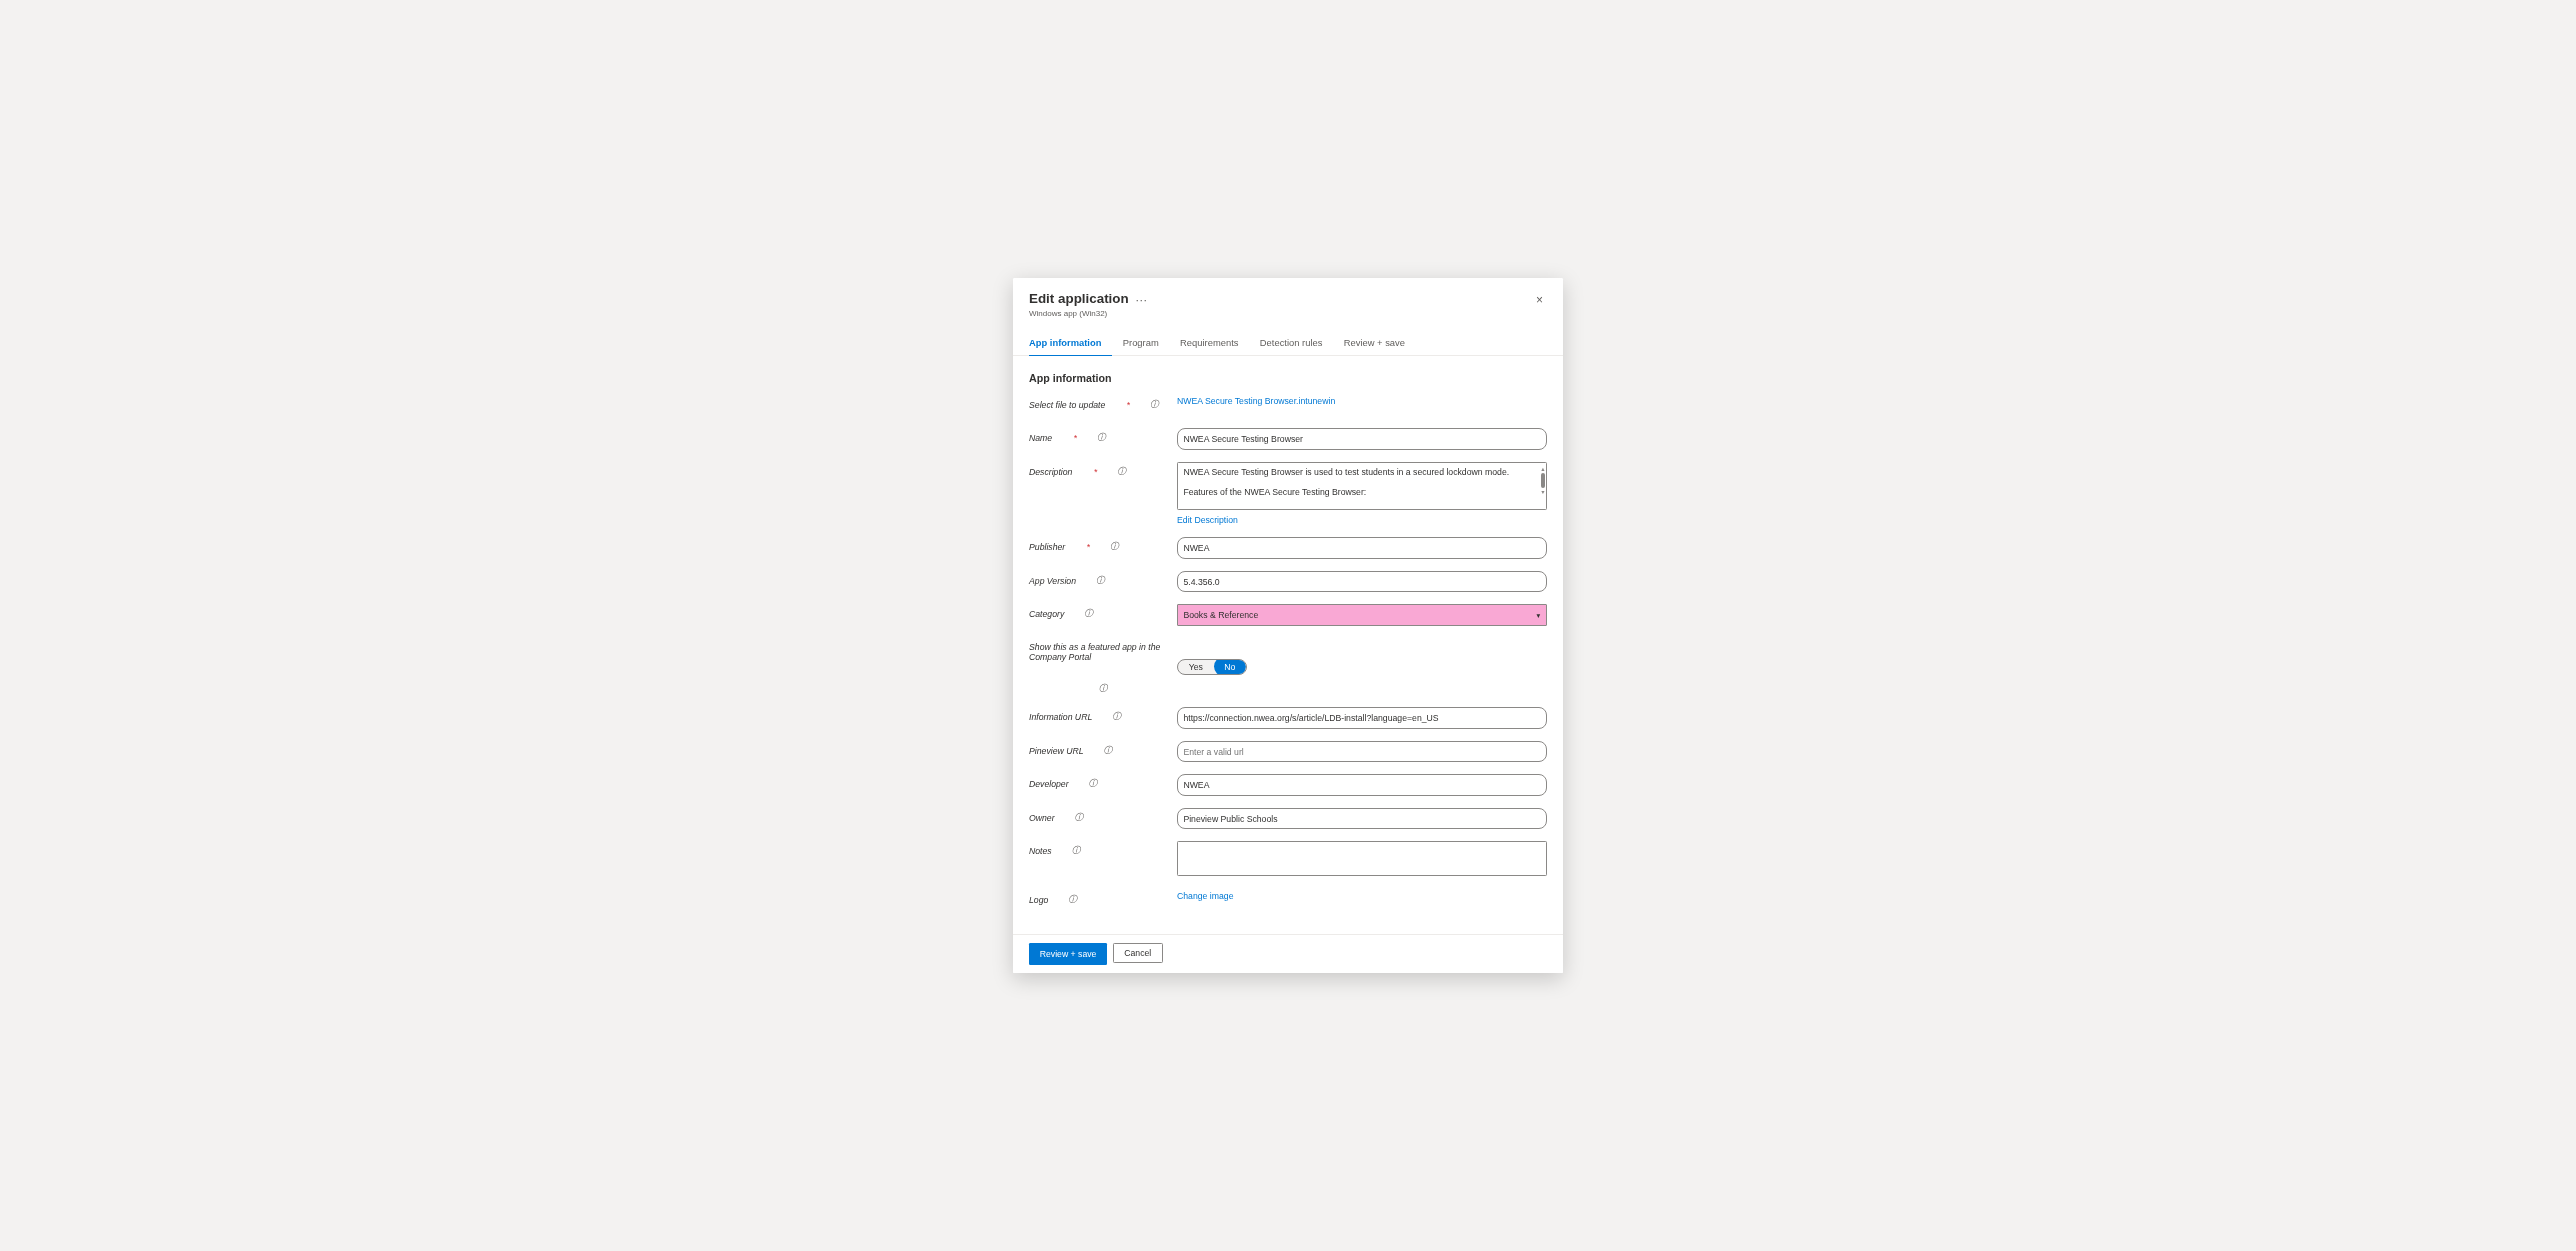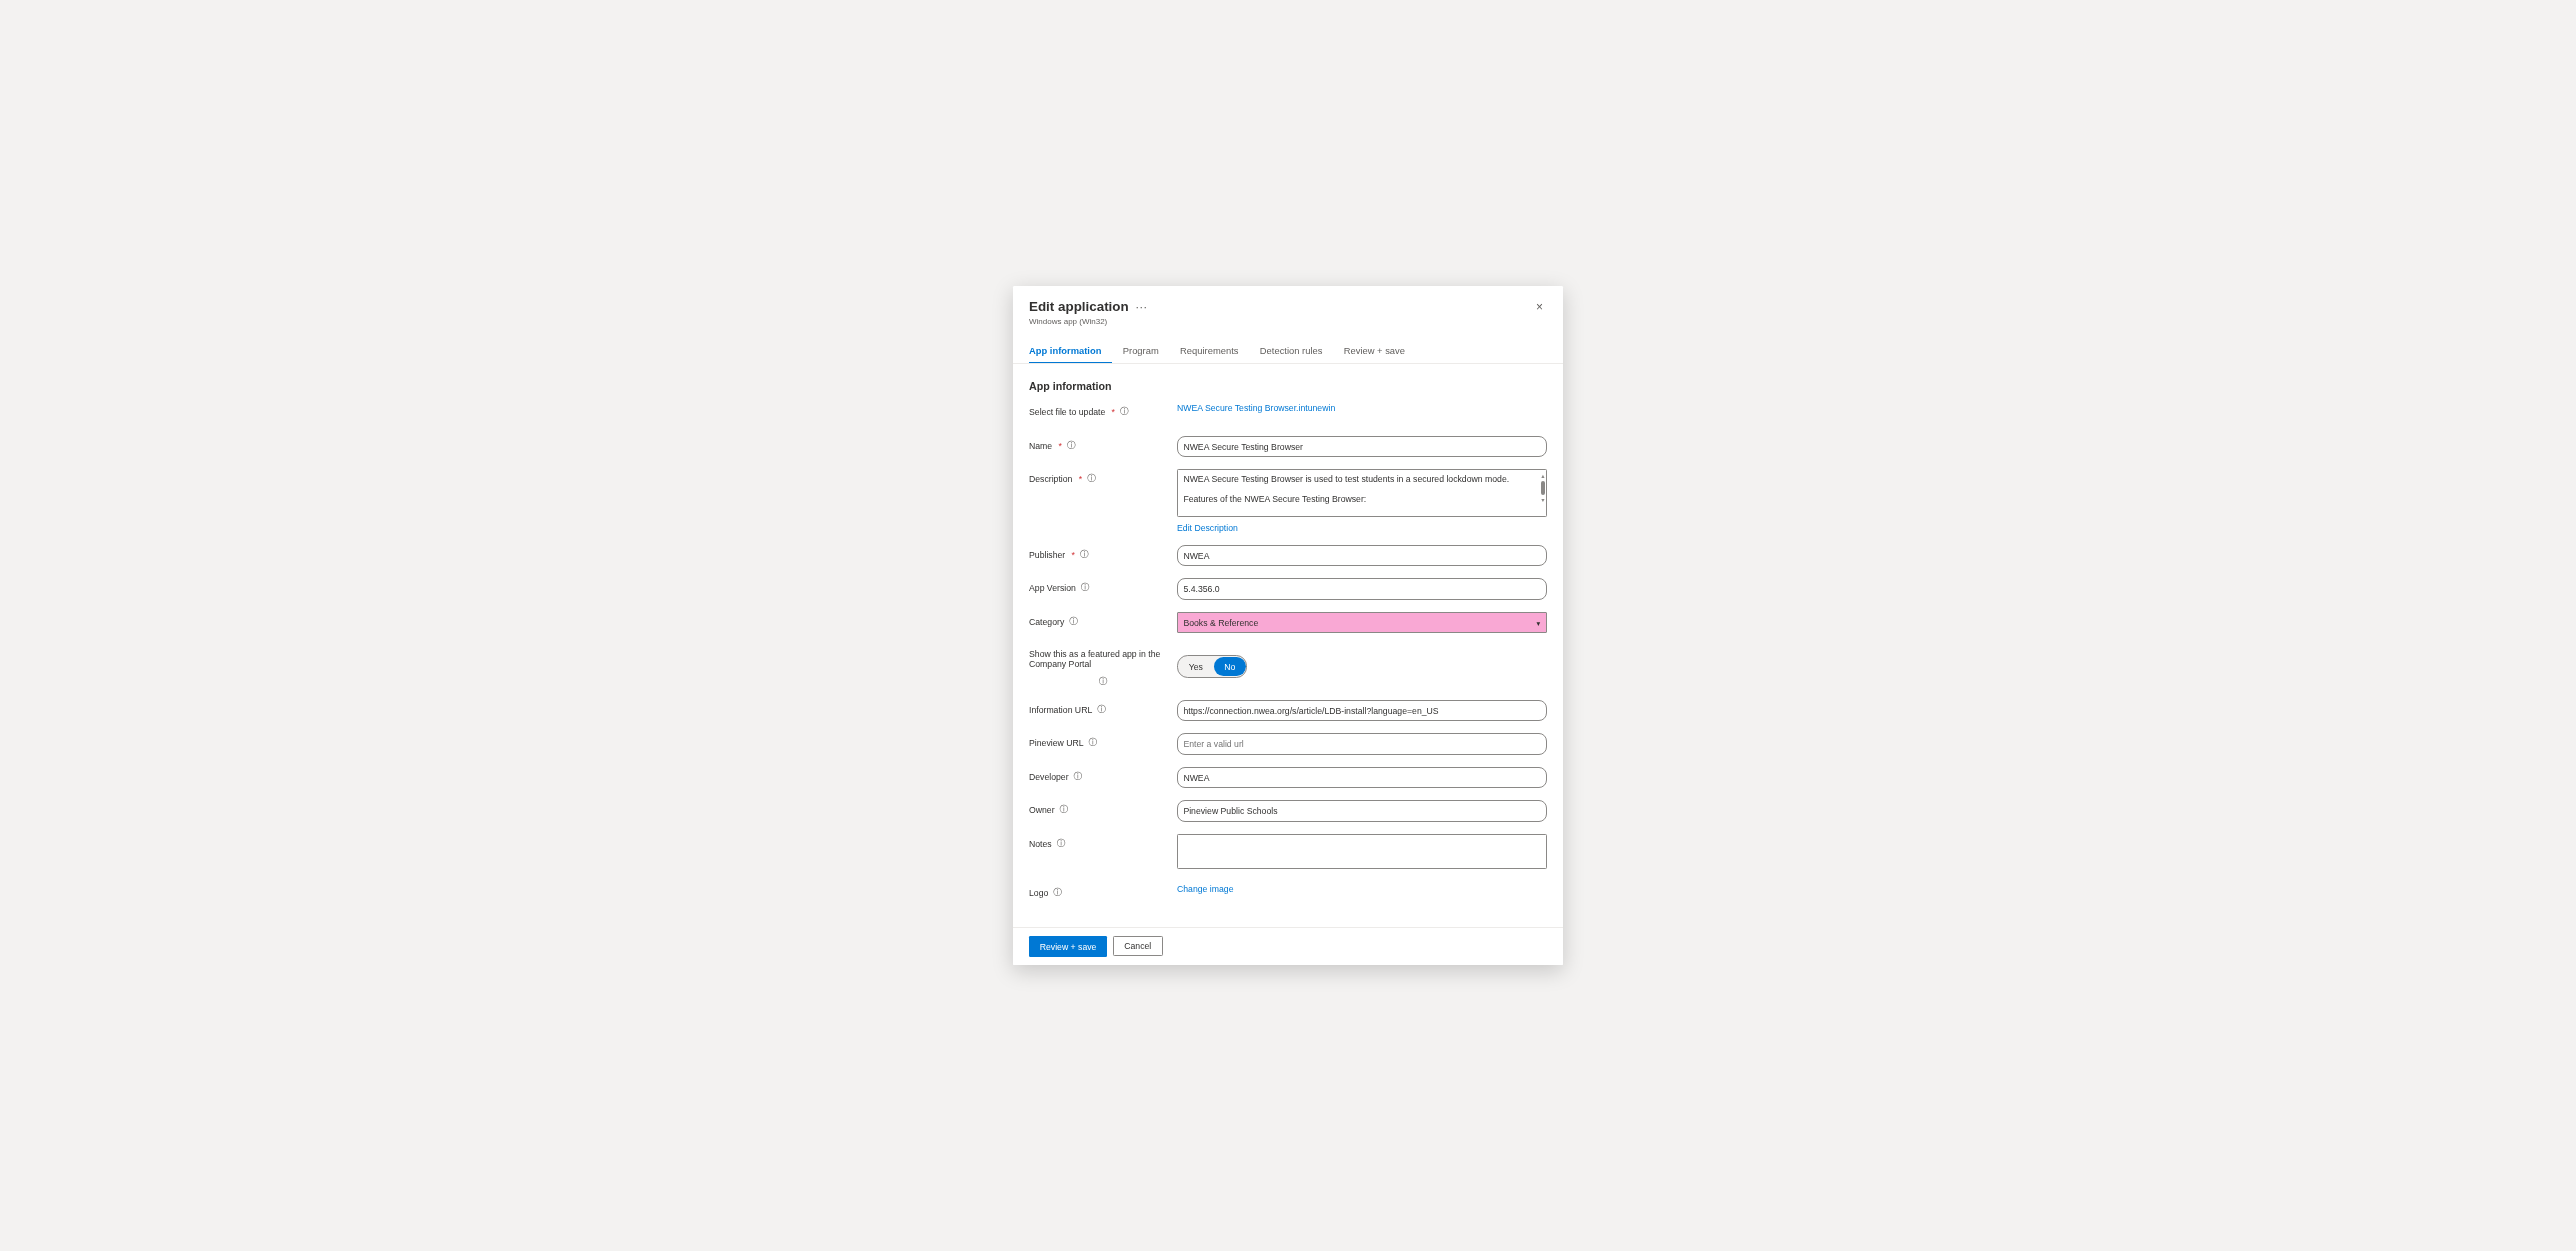--- a/index.html
+++ b/index.html
@@ -97,22 +97,23 @@
       min-height: 21.5px;
     }
     .form-label {
       width: 148px;
       min-width: 148px;
       font-size: 8.7px;
       color: #323130;
       padding-top: 4px;
       display: flex;
       align-items: center;
-      gap: 5px;
+      gap: 20px;
       flex-shrink: 0;
+      font-style: italic;
     }
     .form-label .required {
       color: #d13438;
       margin-left: 1.3px;
     }
     .info-icon {
       color: #605e5c;
       font-size: 8.7px;
       cursor: pointer;
     }
@@ -210,21 +211,21 @@
       align-items: center;
       gap: 0;
       height: 21.5px;
     }
     .toggle-container {
       display: flex;
       align-items: center;
       background: #f3f2f1;
       border: 0.7px solid #8a8886;
       border-radius: 10.7px;
-      height: 23px;
+      height: 16px;
       overflow: hidden;
     }
     .toggle-option {
       padding: 0 10.7px;
       height: 19px;
       display: flex;
       align-items: center;
       font-size: 8.7px;
       cursor: pointer;
       border-radius: 9.4px;

